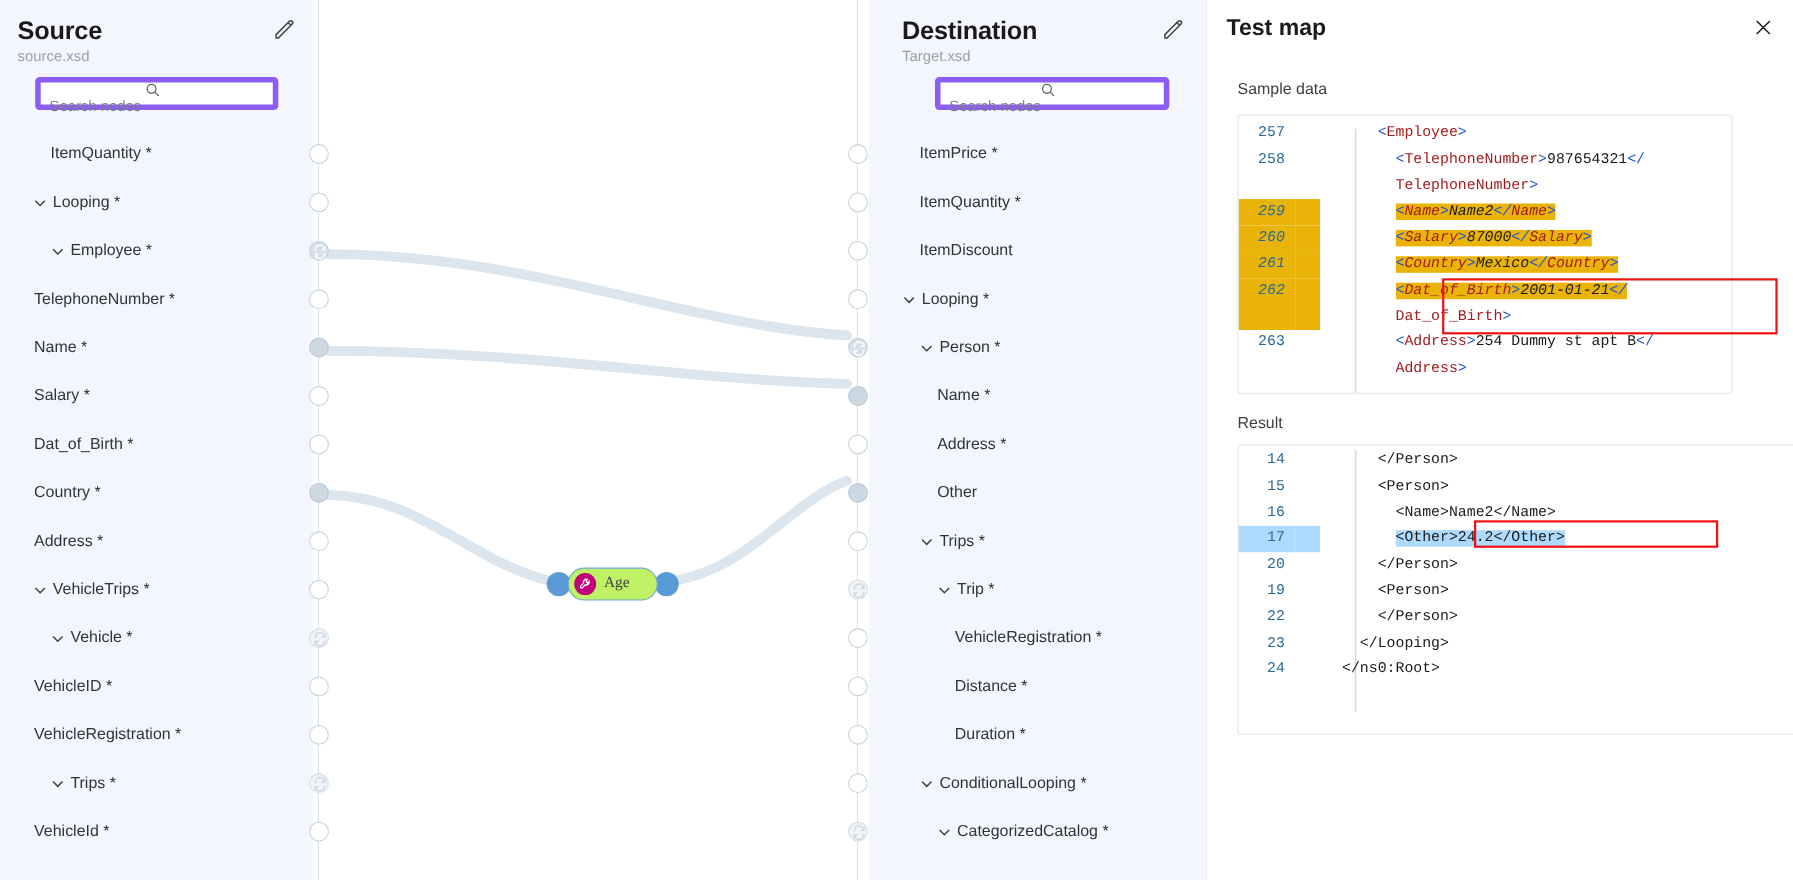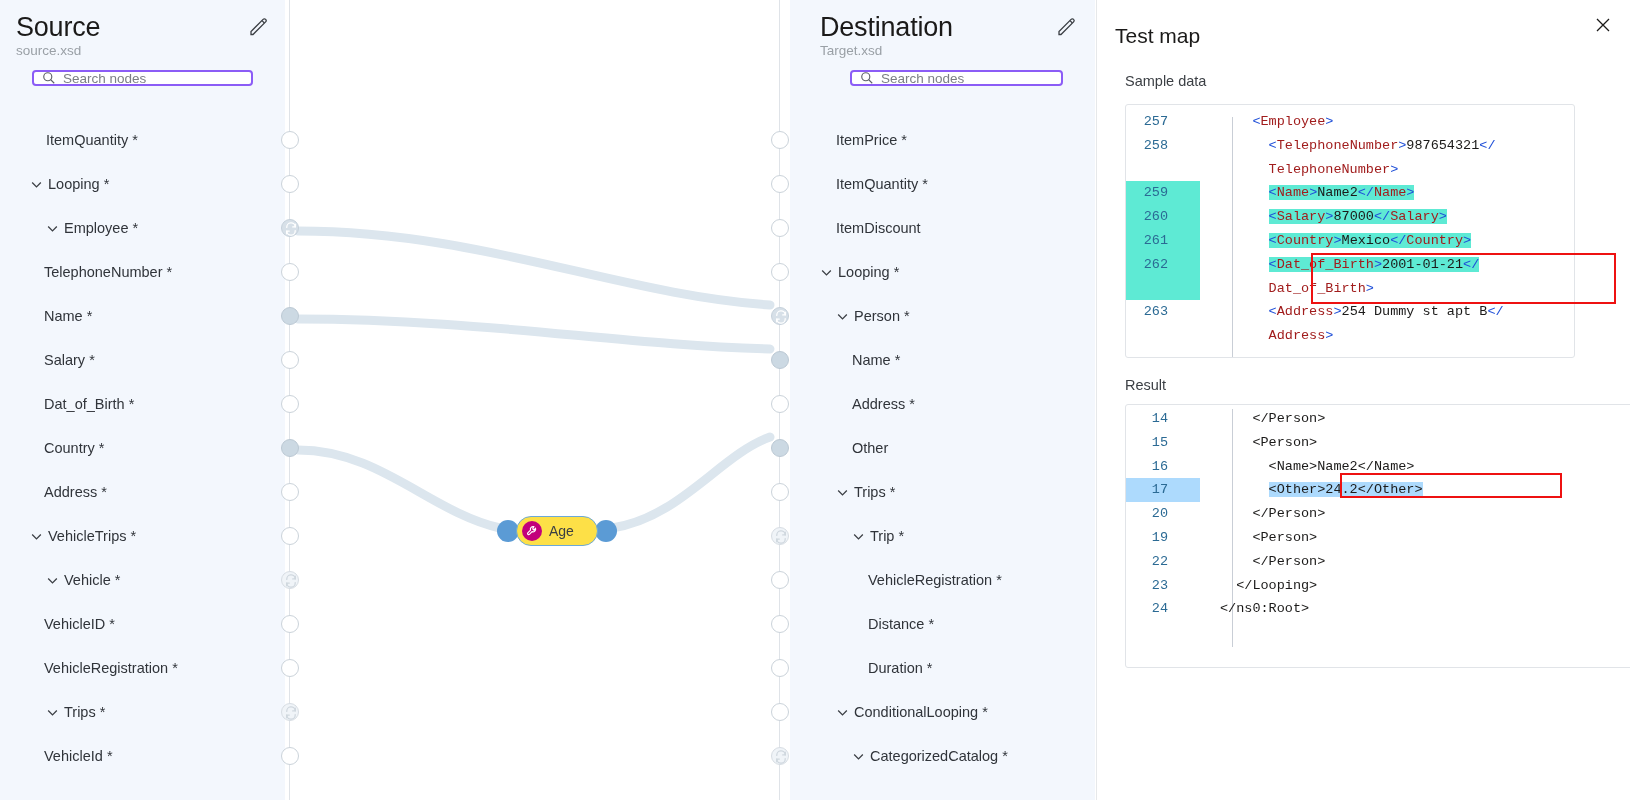--- a/index.html
+++ b/index.html
@@ -10,39 +10,39 @@
     -webkit-font-smoothing:antialiased;
   }
   .app{position:relative;width:1630px;height:800px;}
 
   
   .src-panel{
     position:absolute;left:0;top:0;width:285px;height:800px;
     background:#f3f7fd;
   }
   .panel-head{position:relative;padding:14px 16px 0 16px;}
-  .panel-title{font-size:27px;font-weight:400;color:#1b1a19;letter-spacing:-.2px;line-height:26px;}
+  .panel-title{font-size:23px;font-weight:700;color:#1b1a19;letter-spacing:-.2px;line-height:26px;}
   .panel-sub{font-size:13.5px;color:#9aa0a6;margin-top:2px;line-height:18px;}
   .pencil{position:absolute;right:14px;top:14px;width:24px;height:24px;cursor:pointer;}
   .searchbox{
-    margin:10px 16px 0 16px;height:16px;background:#ffffff;border:2px solid #8b5cf6;
-    border-radius:4px;display:flex;align-items:center;padding:0 8px;box-sizing:border-box;
+    margin:10px 16px 0 16px;height:30px;background:#ffffff;border:5px solid #8b5cf6;
+    border-radius:4px;display:flex;align-items:center;padding:0 8px;box-sizing:border-box;flex-direction:column;
   }
   .searchbox svg{flex:0 0 auto;margin-right:7px;}
   .searchbox input{
     border:0;outline:0;background:transparent;font-size:13.5px;color:#46494d;
     font-family:inherit;width:100%;padding:0;
   }
   .searchbox input::placeholder{color:#7b7f84;}
 
   .tree{position:absolute;left:0;top:118px;width:285px;}
   .trow{height:44px;display:flex;align-items:center;font-size:14.5px;color:#30343a;white-space:nowrap;}
   .chev{width:13px;height:13px;margin-right:5px;flex:0 0 auto;}
   .trow .lbl{line-height:44px;}
-  .ind0{padding-left:30px;} .ind1{padding-left:46px;} .ind2{padding-left:44px;}
+  .ind0{padding-left:30px;} .ind1{padding-left:46px;} .ind2{padding-left:31px;}
   .src-panel .trow{justify-content:flex-start;}
 
   
   .dst-panel{
     position:absolute;left:790px;top:0;width:305px;height:800px;
     background:#f3f7fd;
   }
   .dst-panel .panel-head{padding-left:30px;}
   .dst-panel .pencil{right:16px;}
   .dst-panel .searchbox{margin-left:30px;margin-right:16px;}
@@ -65,39 +65,39 @@
   .port svg{position:absolute;left:2px;top:2px;}
 
   .edges{position:absolute;left:0;top:0;width:1630px;height:800px;pointer-events:none;}
 
   
   .fnode{
     position:absolute;left:497px;top:516px;width:120px;height:30px;
   }
   .fnode .pill{
     position:absolute;left:19px;top:0;width:82px;height:30px;
-    background:#fde047;border:1.6px solid #6ca9d8;border-radius:15px;
-    display:flex;align-items:center;box-sizing:border-box;padding-left:5px;
+    background:#bef264;border:1.6px solid #6ca9d8;border-radius:15px;
+    display:flex;align-items:center;box-sizing:border-box;padding-left:5px;font-family:Liberation Serif, serif;
   }
   .fnode .dot{
     position:absolute;width:22px;height:22px;border-radius:50%;background:#5b9bd5;top:4px;
   }
   .fnode .dotL{left:0;} .fnode .dotR{right:0;}
   .fnode .badge{
     width:20px;height:20px;border-radius:50%;background:#c2007b;
     display:flex;align-items:center;justify-content:center;flex:0 0 auto;
   }
   .fnode .fname{font-size:14px;color:#3b3f44;margin-left:7px;}
 
   
   .tm{
     position:absolute;left:1096px;top:0;width:534px;height:800px;background:#ffffff;
     border-left:1px solid #e6e8ea;box-sizing:border-box;
   }
-  .tm-title{position:absolute;left:18px;top:24px;font-size:21px;font-weight:400;color:#1b1a19;}
+  .tm-title{position:absolute;left:18px;top:14px;font-size:21px;font-weight:700;color:#1b1a19;}
   .tm-close{position:absolute;right:14px;top:12px;width:26px;height:26px;cursor:pointer;}
   .tm-lab{position:absolute;left:28px;font-size:14.5px;color:#3b3f44;}
 
   .codebox{
     position:absolute;background:#ffffff;border:1px solid #e1e4e8;border-radius:3px;
     overflow:hidden;box-sizing:border-box;
     font-family:"Liberation Mono","DejaVu Sans Mono",monospace;
     font-size:13.5px;line-height:23.8px;
   }
   .cl{position:relative;display:flex;height:23.8px;}
@@ -106,21 +106,21 @@
     width:52px;flex:0 0 auto;text-align:right;padding-right:10px;box-sizing:border-box;
     color:#2b6a94;user-select:none;
   }
   .gut2{width:22px;flex:0 0 auto;}
   .fold{width:18px;flex:0 0 auto;}
   .code{flex:1;white-space:pre;overflow:hidden;padding-left:2px;}
   .tag{color:#1f4fd8;}
   .tagname{color:#a11d1d;}
   .txt{color:#1b1a19;}
   .plain{color:#1b1a19;}
-  .hl-grey{background:#5eead4;}
+  .hl-grey{background:#eab308;font-style:italic;}
   .hl-blue{background:#addafd;}
   .guide{position:absolute;width:1px;background:#c9ced6;}
 
   .redbox{position:absolute;border:2px solid #ee1111;box-sizing:border-box;pointer-events:none;}
 </style>
 </head>
 <body>
 
 <div class="app">
 

